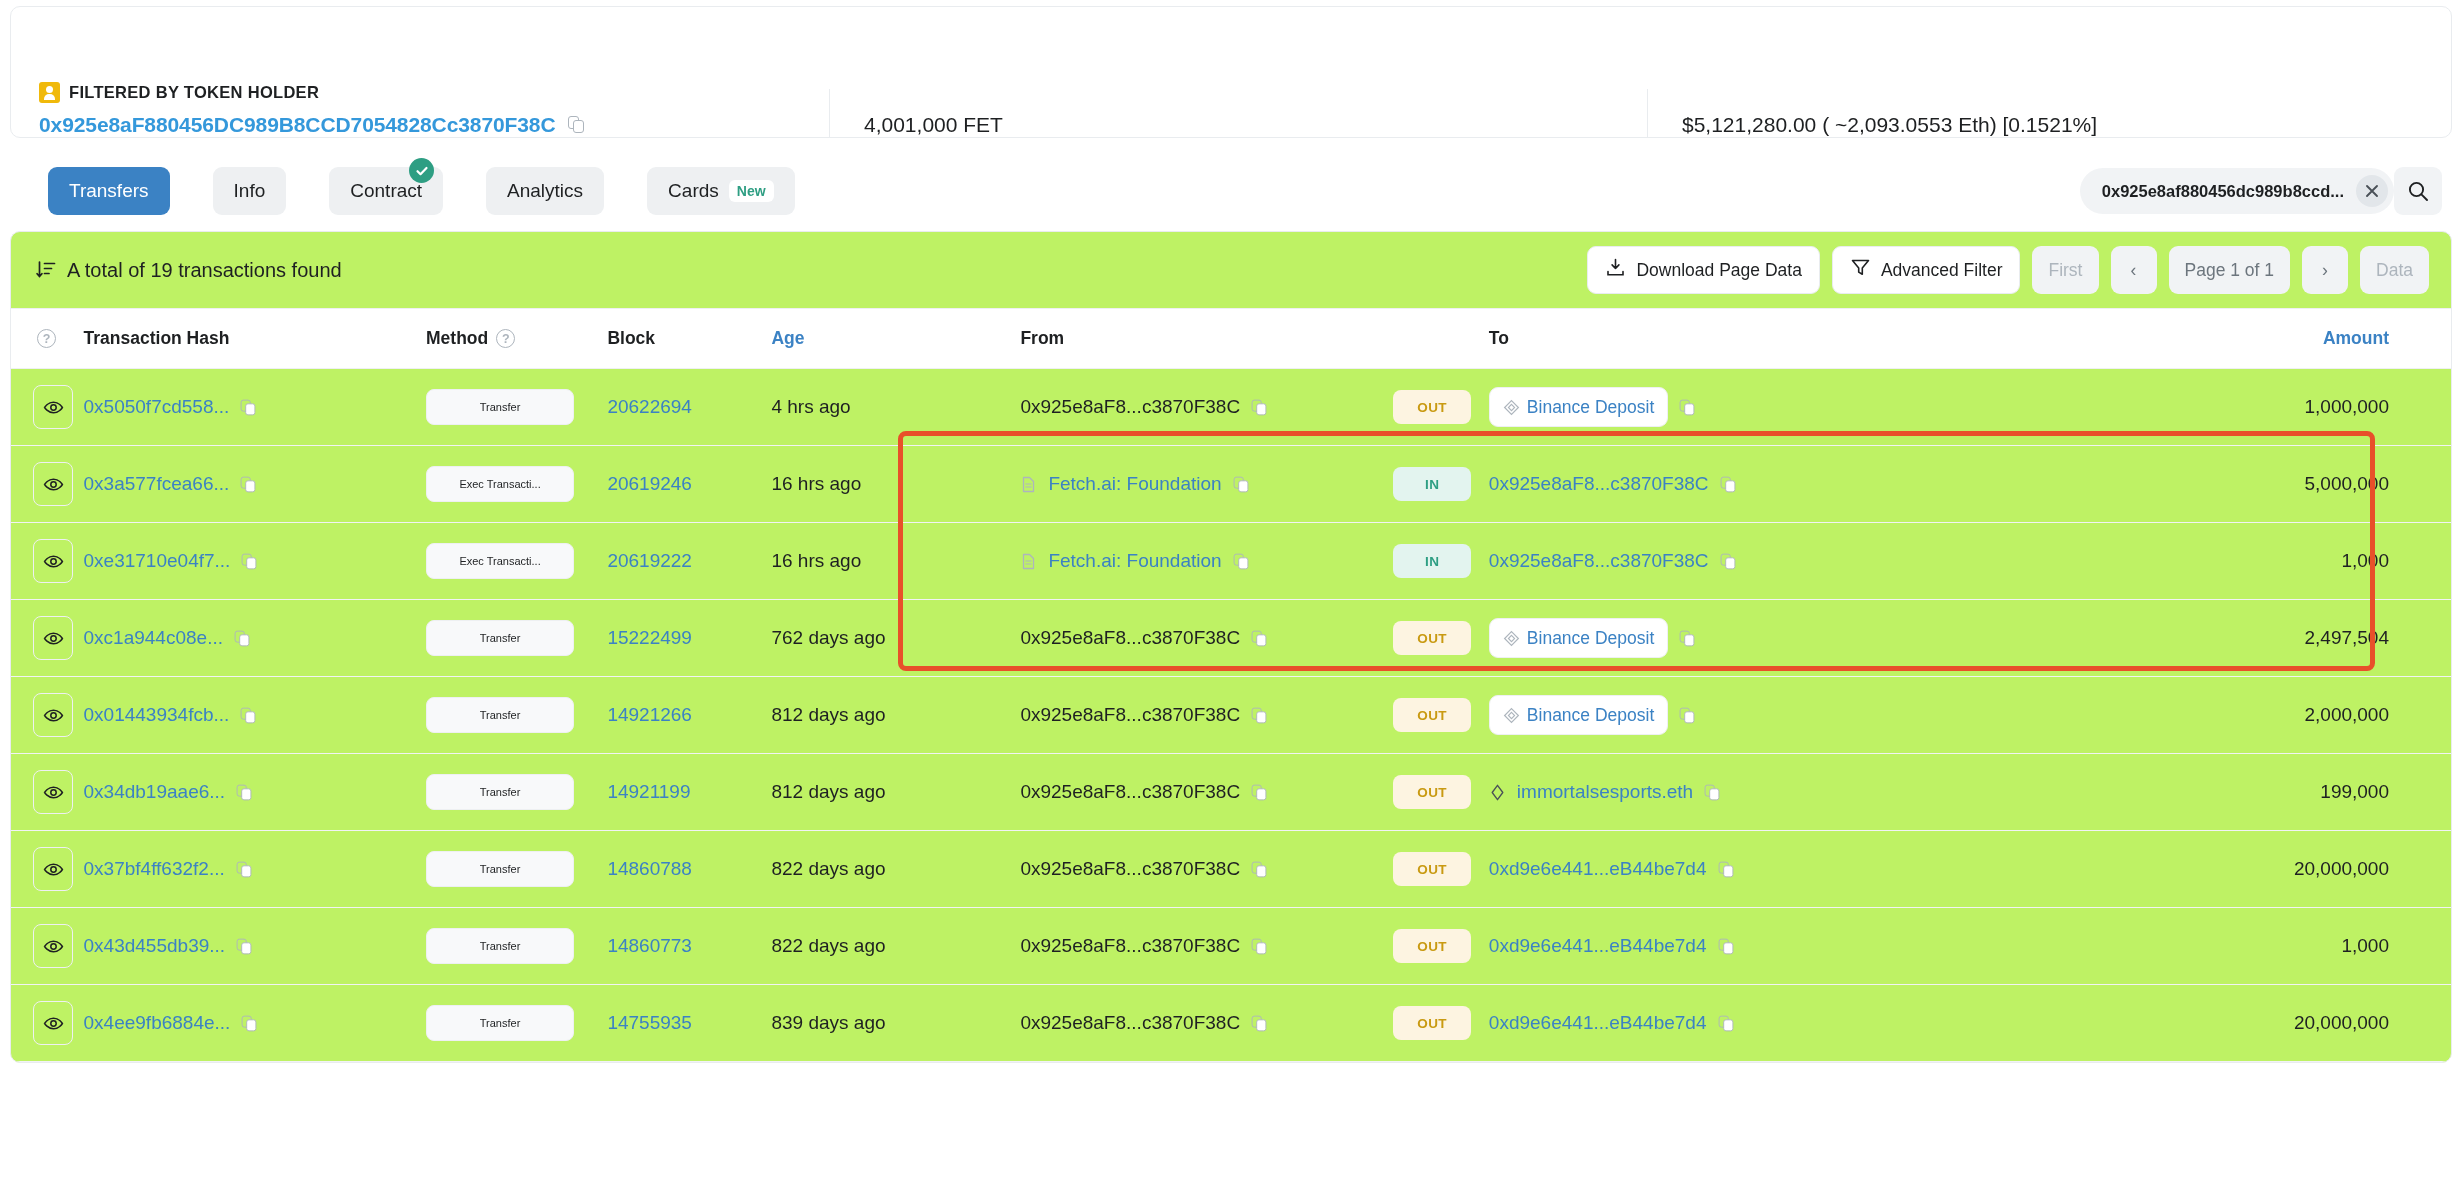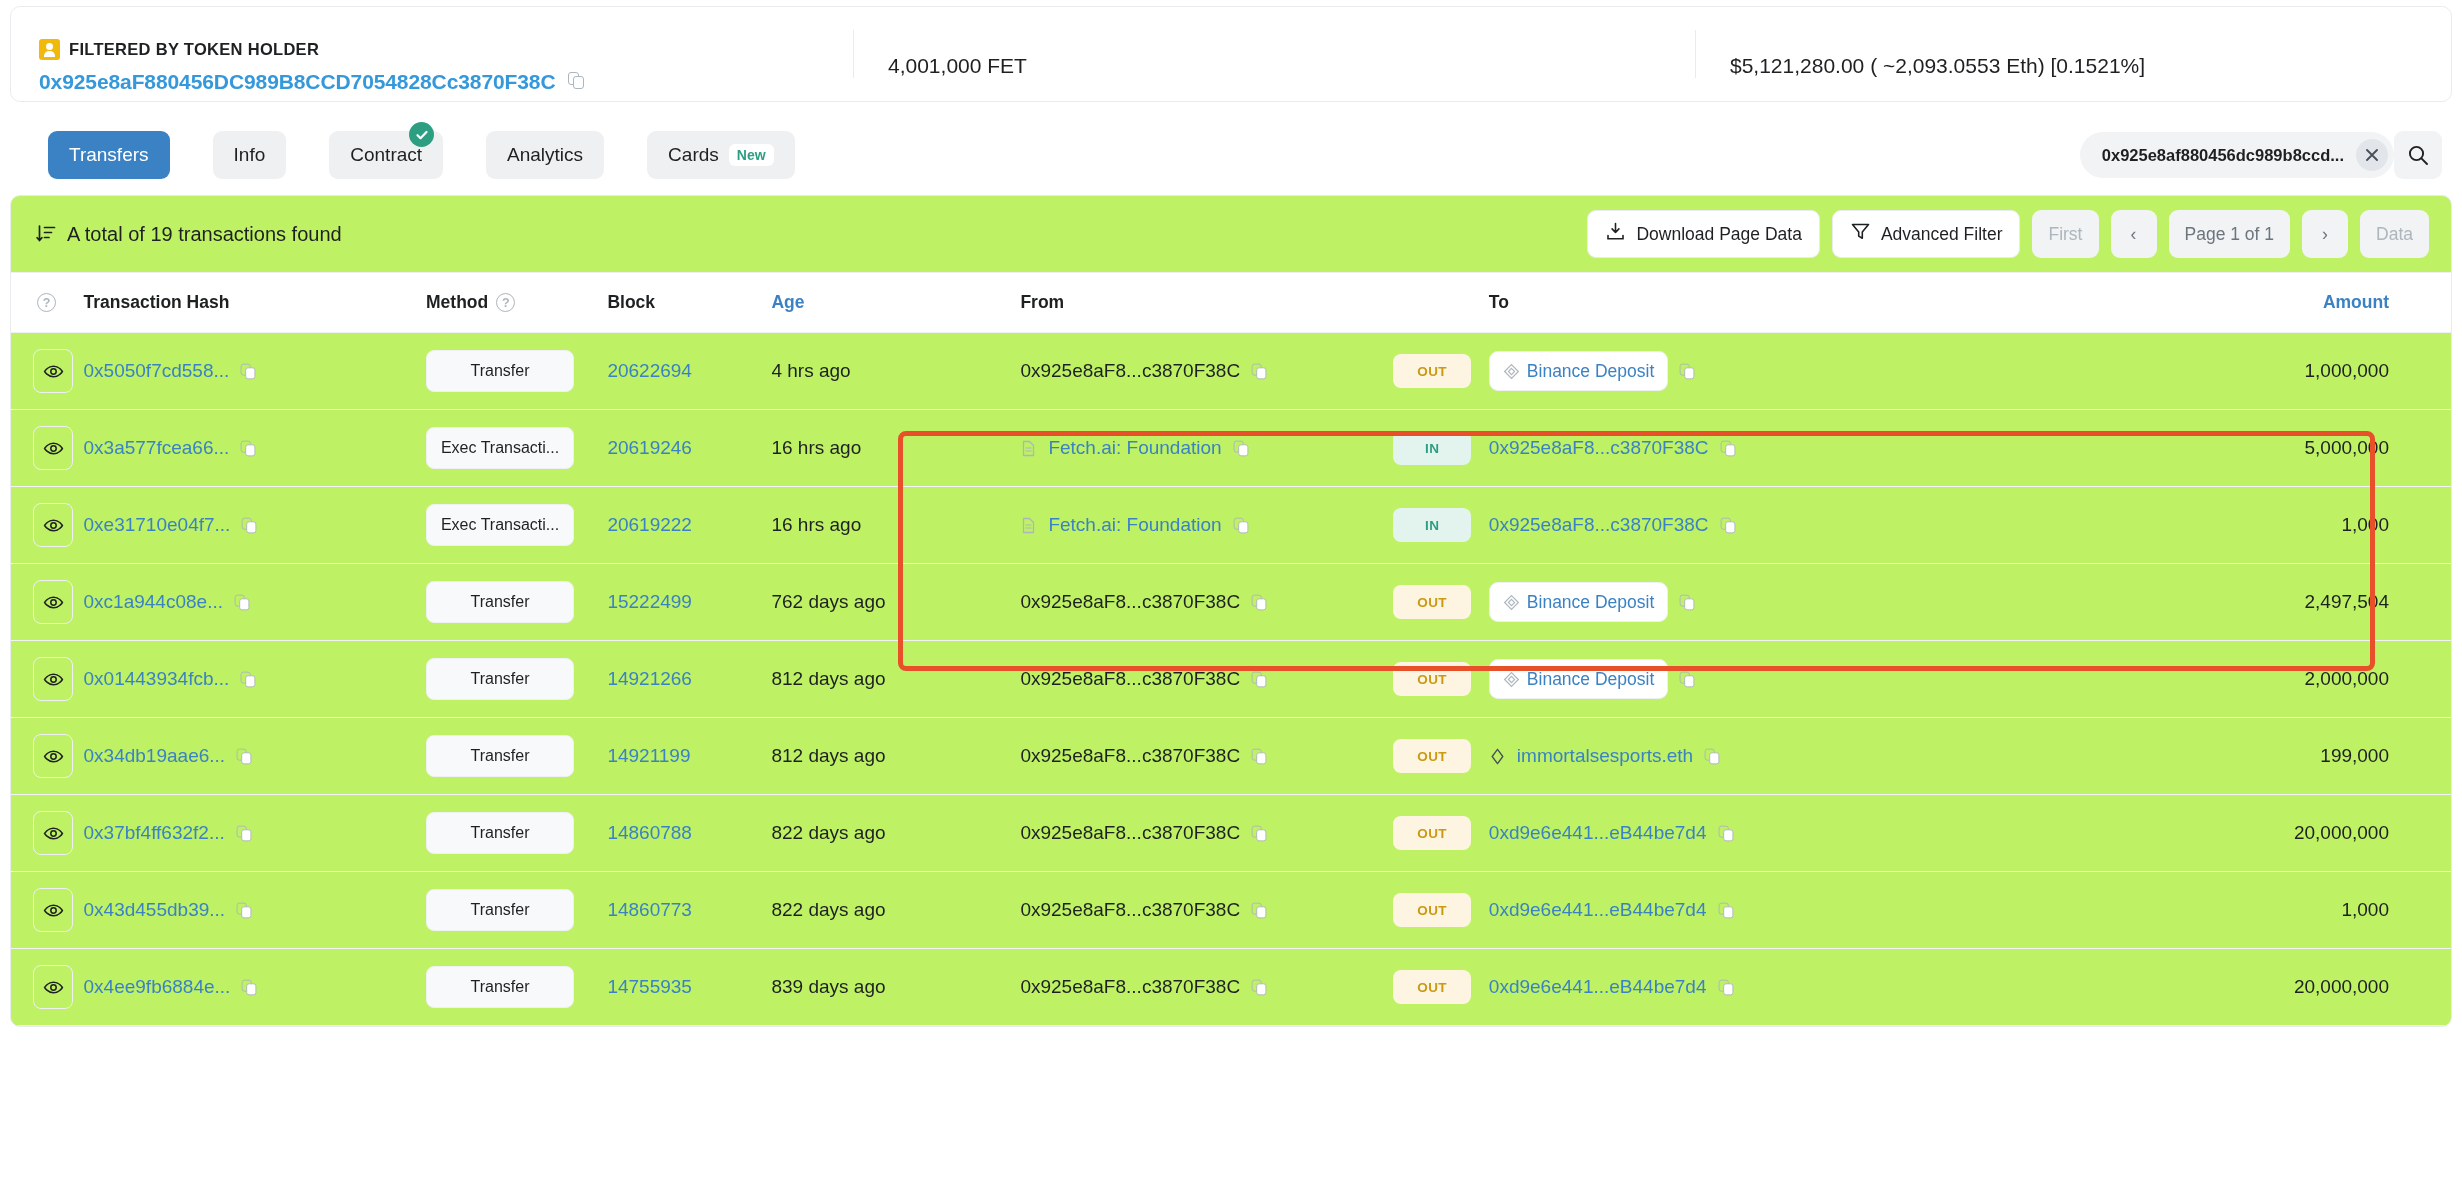--- a/index.html
+++ b/index.html
@@ -8,28 +8,27 @@
     height: 1198px;
     background: #ffffff;
     font-family: "Liberation Sans", sans-serif;
     color: #1e2022;
     overflow: hidden;
   }
 
   
   .summary-card {
     margin: 6px 10px 0 10px;
-    height: 96px;
+    height: 132px;
     border: 1px solid #e9ecef;
     border-radius: 10px;
     background: #fff;
     display: flex;
-    align-items: center;
+    align-items: flex-end;
     overflow: hidden;
-    gap: 24px;
   }
   .summary-cell {
     padding: 24px 0 0 28px;
     position: relative;
     display: flex;
     flex-direction: column;
     justify-content: flex-start;
   }
   .summary-cell.c1 { width: 818px; }
   .summary-cell.c2 { width: 818px; border-left: 1px solid #e9ecef; padding-left: 34px; }
@@ -266,26 +265,26 @@
     border: 1px solid #eef0f2;
     border-radius: 8px;
     display: flex; align-items: center; justify-content: center;
     cursor: pointer;
   }
   .lnk { color: #3b82c4; cursor: pointer; }
   .method-pill {
     display: inline-flex;
     align-items: center;
     justify-content: center;
-    height: 42px;
+    height: 36px;
     width: 148px;
     border: 1px solid #eef0f2;
     border-radius: 8px;
     background: #f8f9fa;
-    font-size: 16px;
+    font-size: 11px;
     color: #1e2022;
     overflow: hidden;
     white-space: nowrap;
     padding: 0 8px;
     cursor: pointer;
   }
   .dir {
     width: 78px; height: 34px;
     border-radius: 8px;
     display: inline-flex; align-items: center; justify-content: center;

